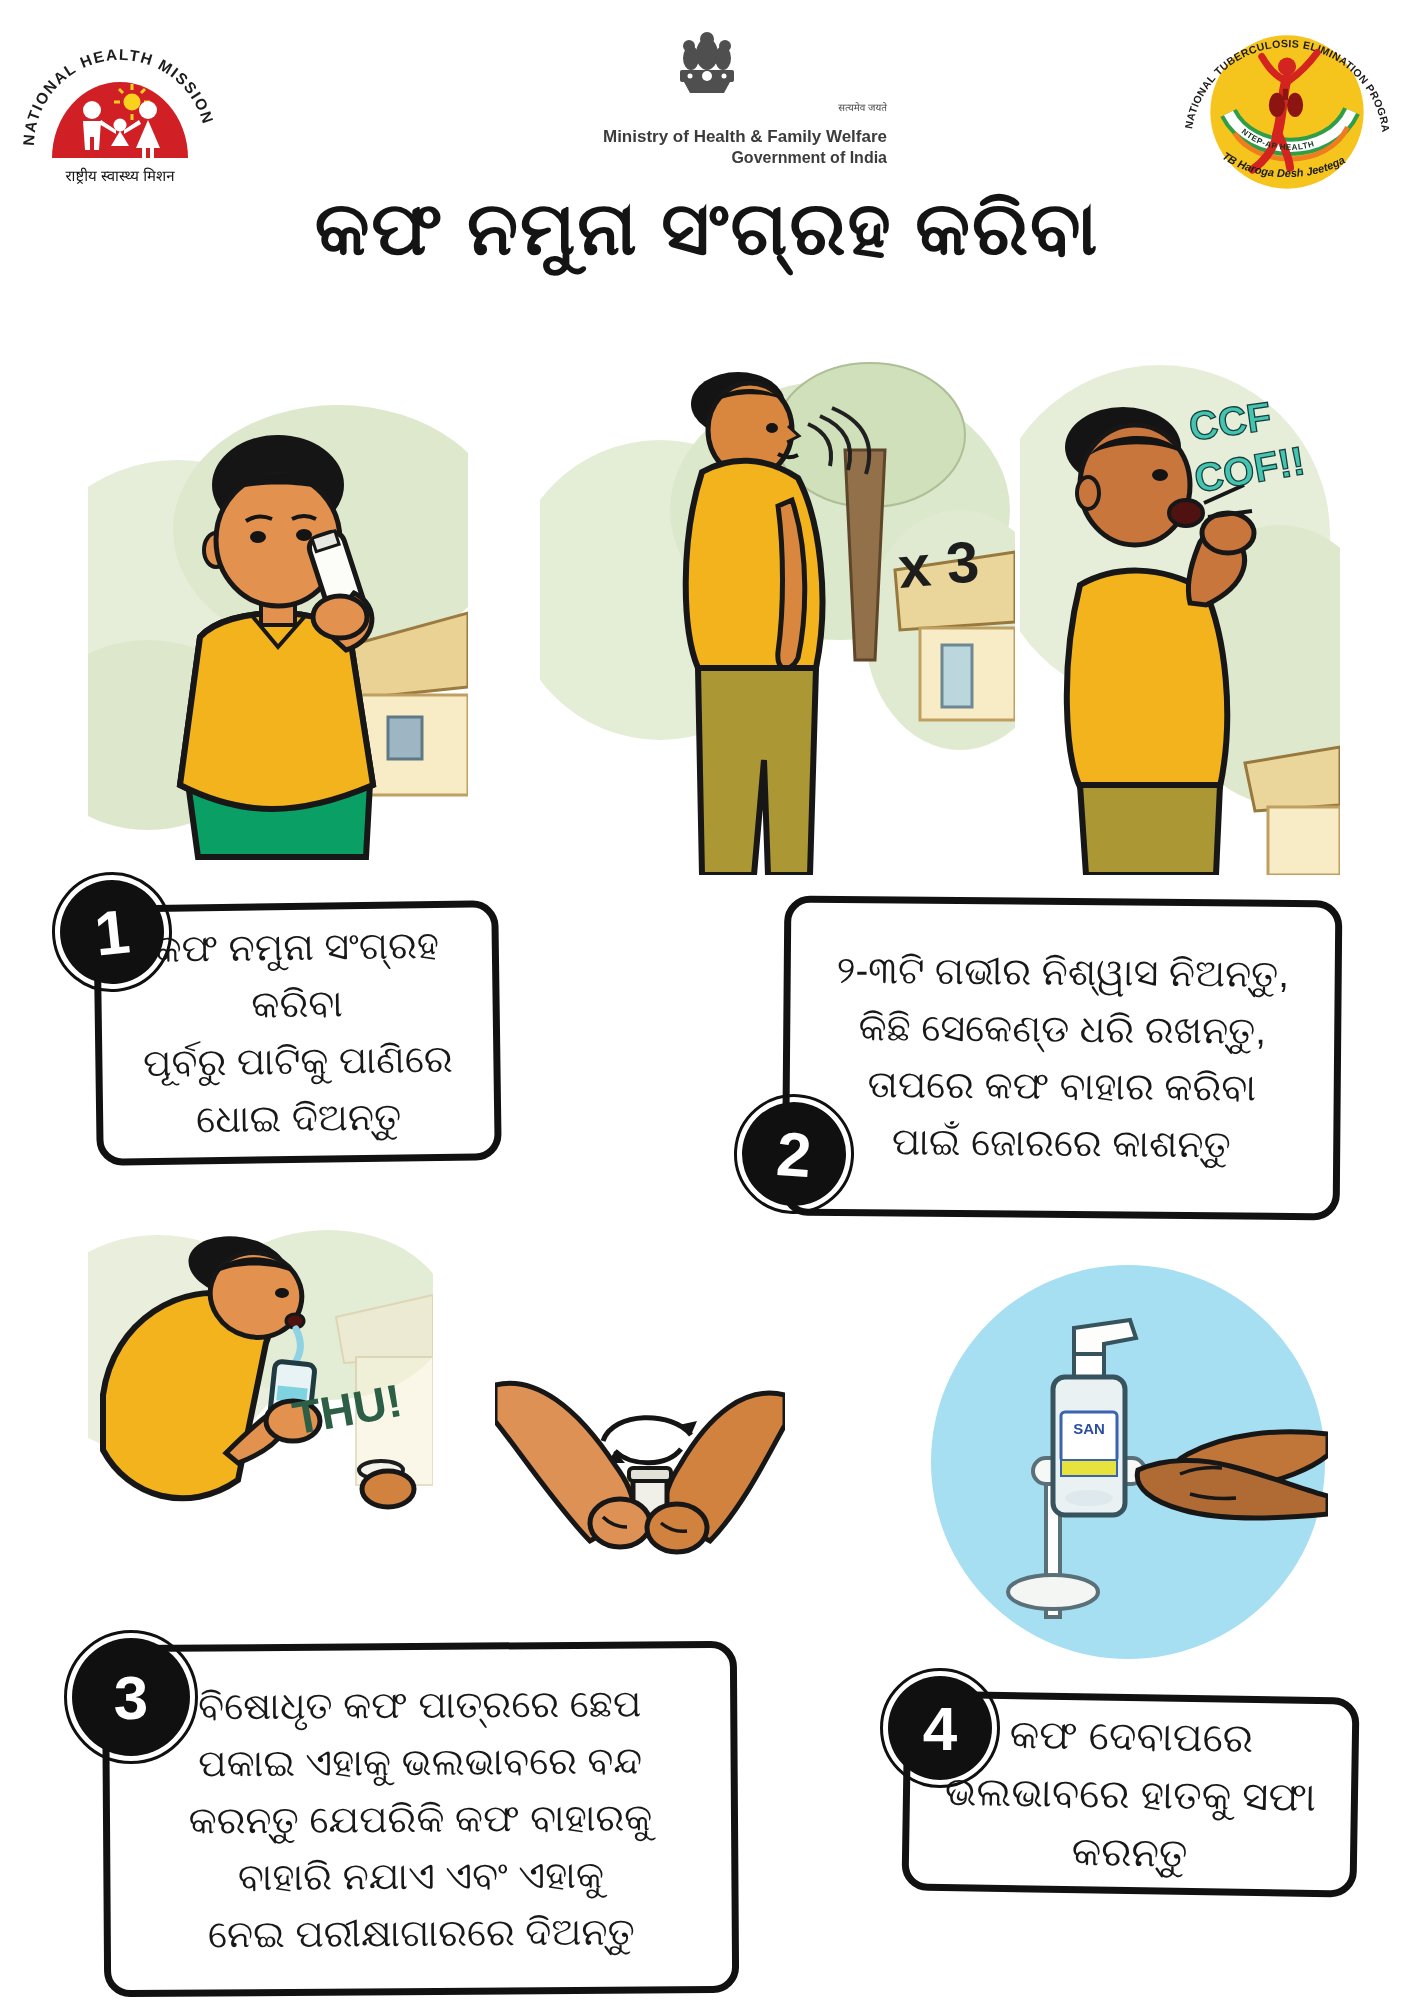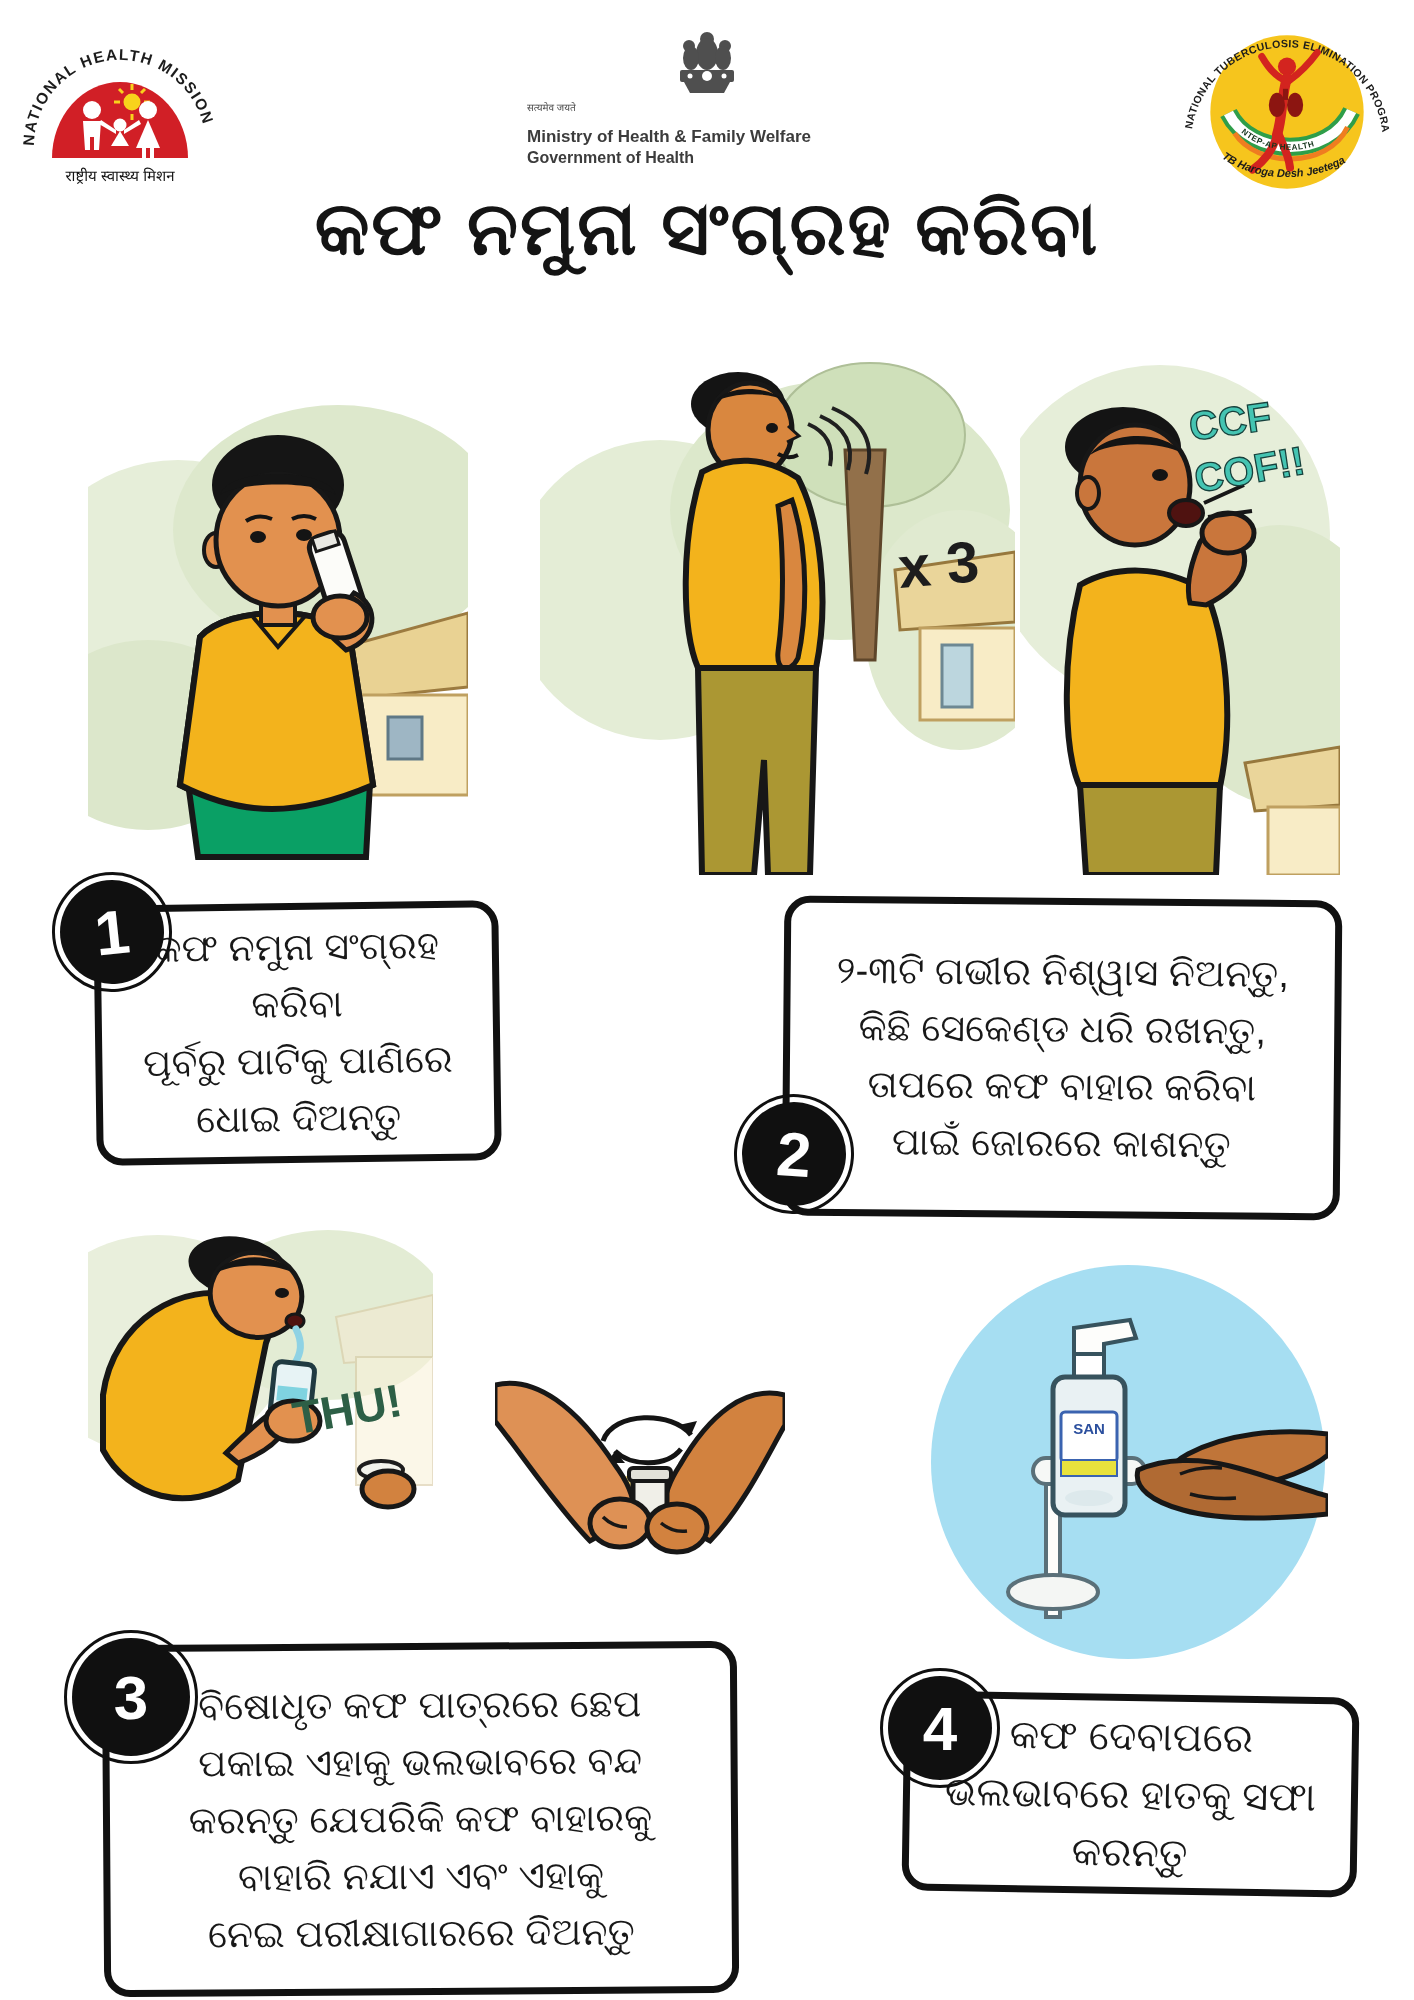--- a/index.html
+++ b/index.html
@@ -2,21 +2,21 @@
 <html><head>
 <meta charset="utf-8">
 <style>
   html,body{margin:0;padding:0;background:#ffffff;}
   .poster{position:relative;width:1414px;height:2000px;background:#ffffff;overflow:hidden;
           font-family:"Liberation Sans", sans-serif;color:#161616;}
   .abs{position:absolute;}
 
   
   .nhm-logo{left:20px;top:18px;width:200px;height:170px;}
-  .ministry-block{left:527px;top:26px;width:360px;text-align:left;}
+  .ministry-block{left:527px;top:26px;width:360px;text-align:right;}
   .ministry-block .motto{font-size:10px;color:#4a4a4a;margin-top:2px;}
   .ministry-block .m-line1{font-size:17px;font-weight:bold;color:#3c3c3c;margin-top:13px;}
   .ministry-block .m-line2{font-size:16px;font-weight:bold;color:#3c3c3c;margin-top:2px;}
   .ntep-logo{right:16px;top:14px;width:222px;height:192px;}
 
   
   .page-title{left:0;top:186px;width:1414px;text-align:center;font-size:74px;font-weight:bold;
               letter-spacing:2px;color:#141414;}
 
   
@@ -87,21 +87,21 @@
           <ellipse cx="51" cy="32" rx="8" ry="12"></ellipse>
         <rect x="8" y="44" width="54" height="12" rx="2"></rect>
         <path d="M12 56 L58 56 L52 67 L18 67 Z"></path>
       </g>
       <circle cx="35" cy="50" r="5" fill="#ffffff"></circle>
       <circle cx="18" cy="50" r="2.5" fill="#ffffff"></circle>
         <circle cx="52" cy="50" r="2.5" fill="#ffffff"></circle>
     </svg>
     <div class="motto">सत्यमेव जयते</div>
     <div class="m-line1">Ministry of Health &amp; Family Welfare</div>
-    <div class="m-line2">Government of Health</div>
+    <div class="m-line2">Government of India</div>
   </div>
 
   <svg class="abs ntep-logo" viewBox="0 0 220 190">
     <defs>
       <path id="ntepArc" d="M16 114 A 95 95 0 0 1 204 114"></path>
       <path id="ntepRibbon" d="M52 98 C 74 142, 152 144, 174 96"></path>
       <path id="ntepBottom" d="M38 136 C 72 170, 148 170, 182 136"></path>
     </defs>
     <circle cx="110" cy="97" r="76" fill="#f6c51d"></circle>
     <text font-size="10.5" font-weight="bold" fill="#1c1c1c" letter-spacing="0.4">

